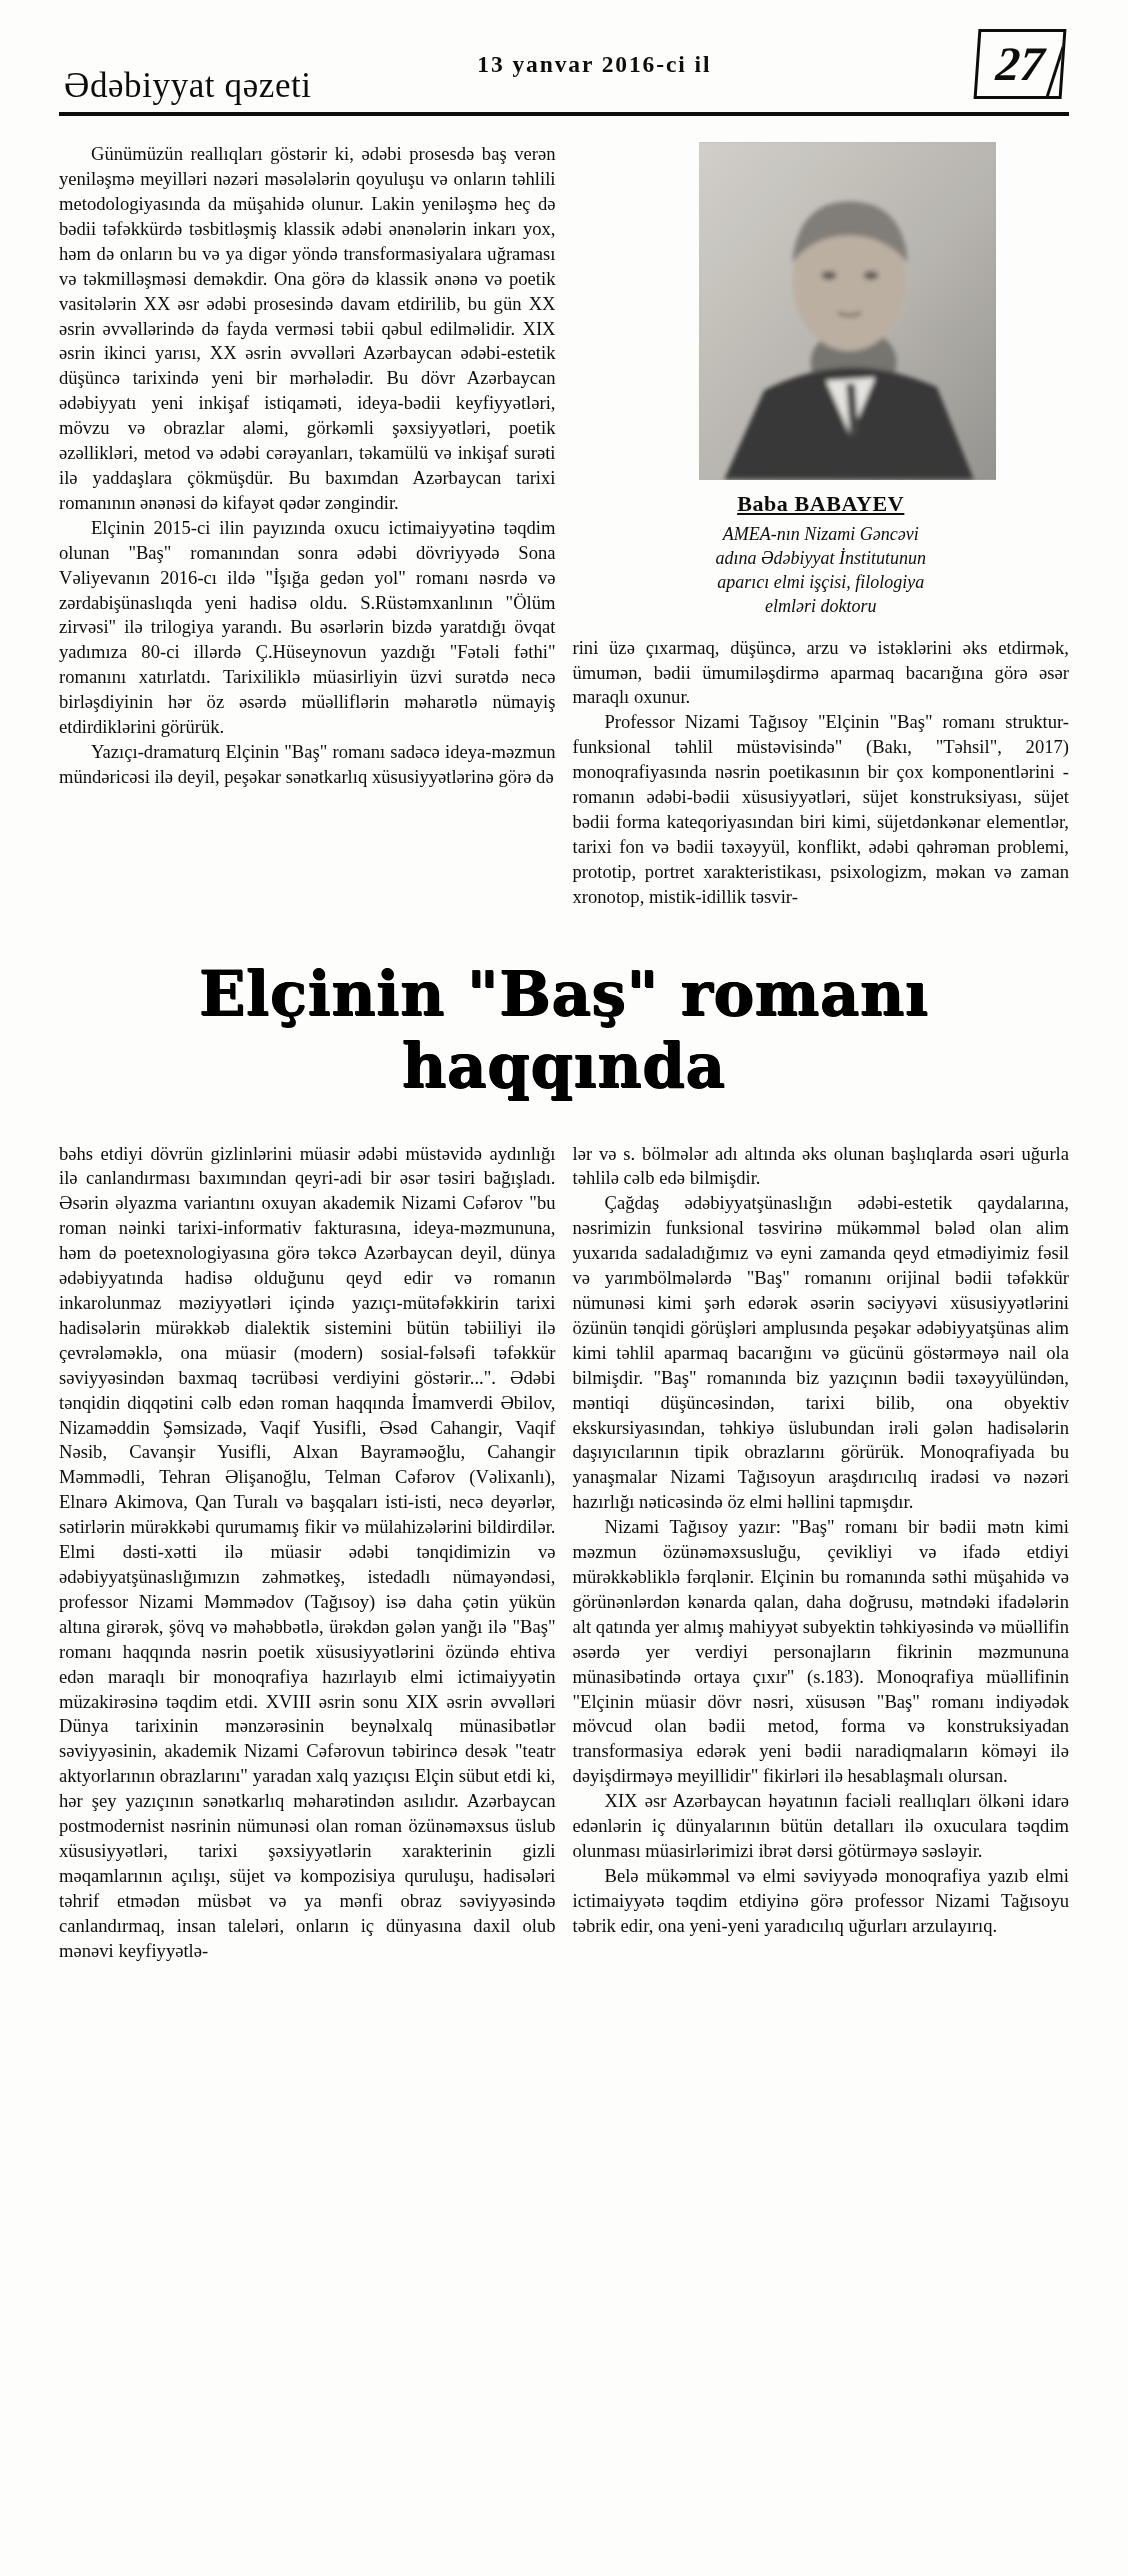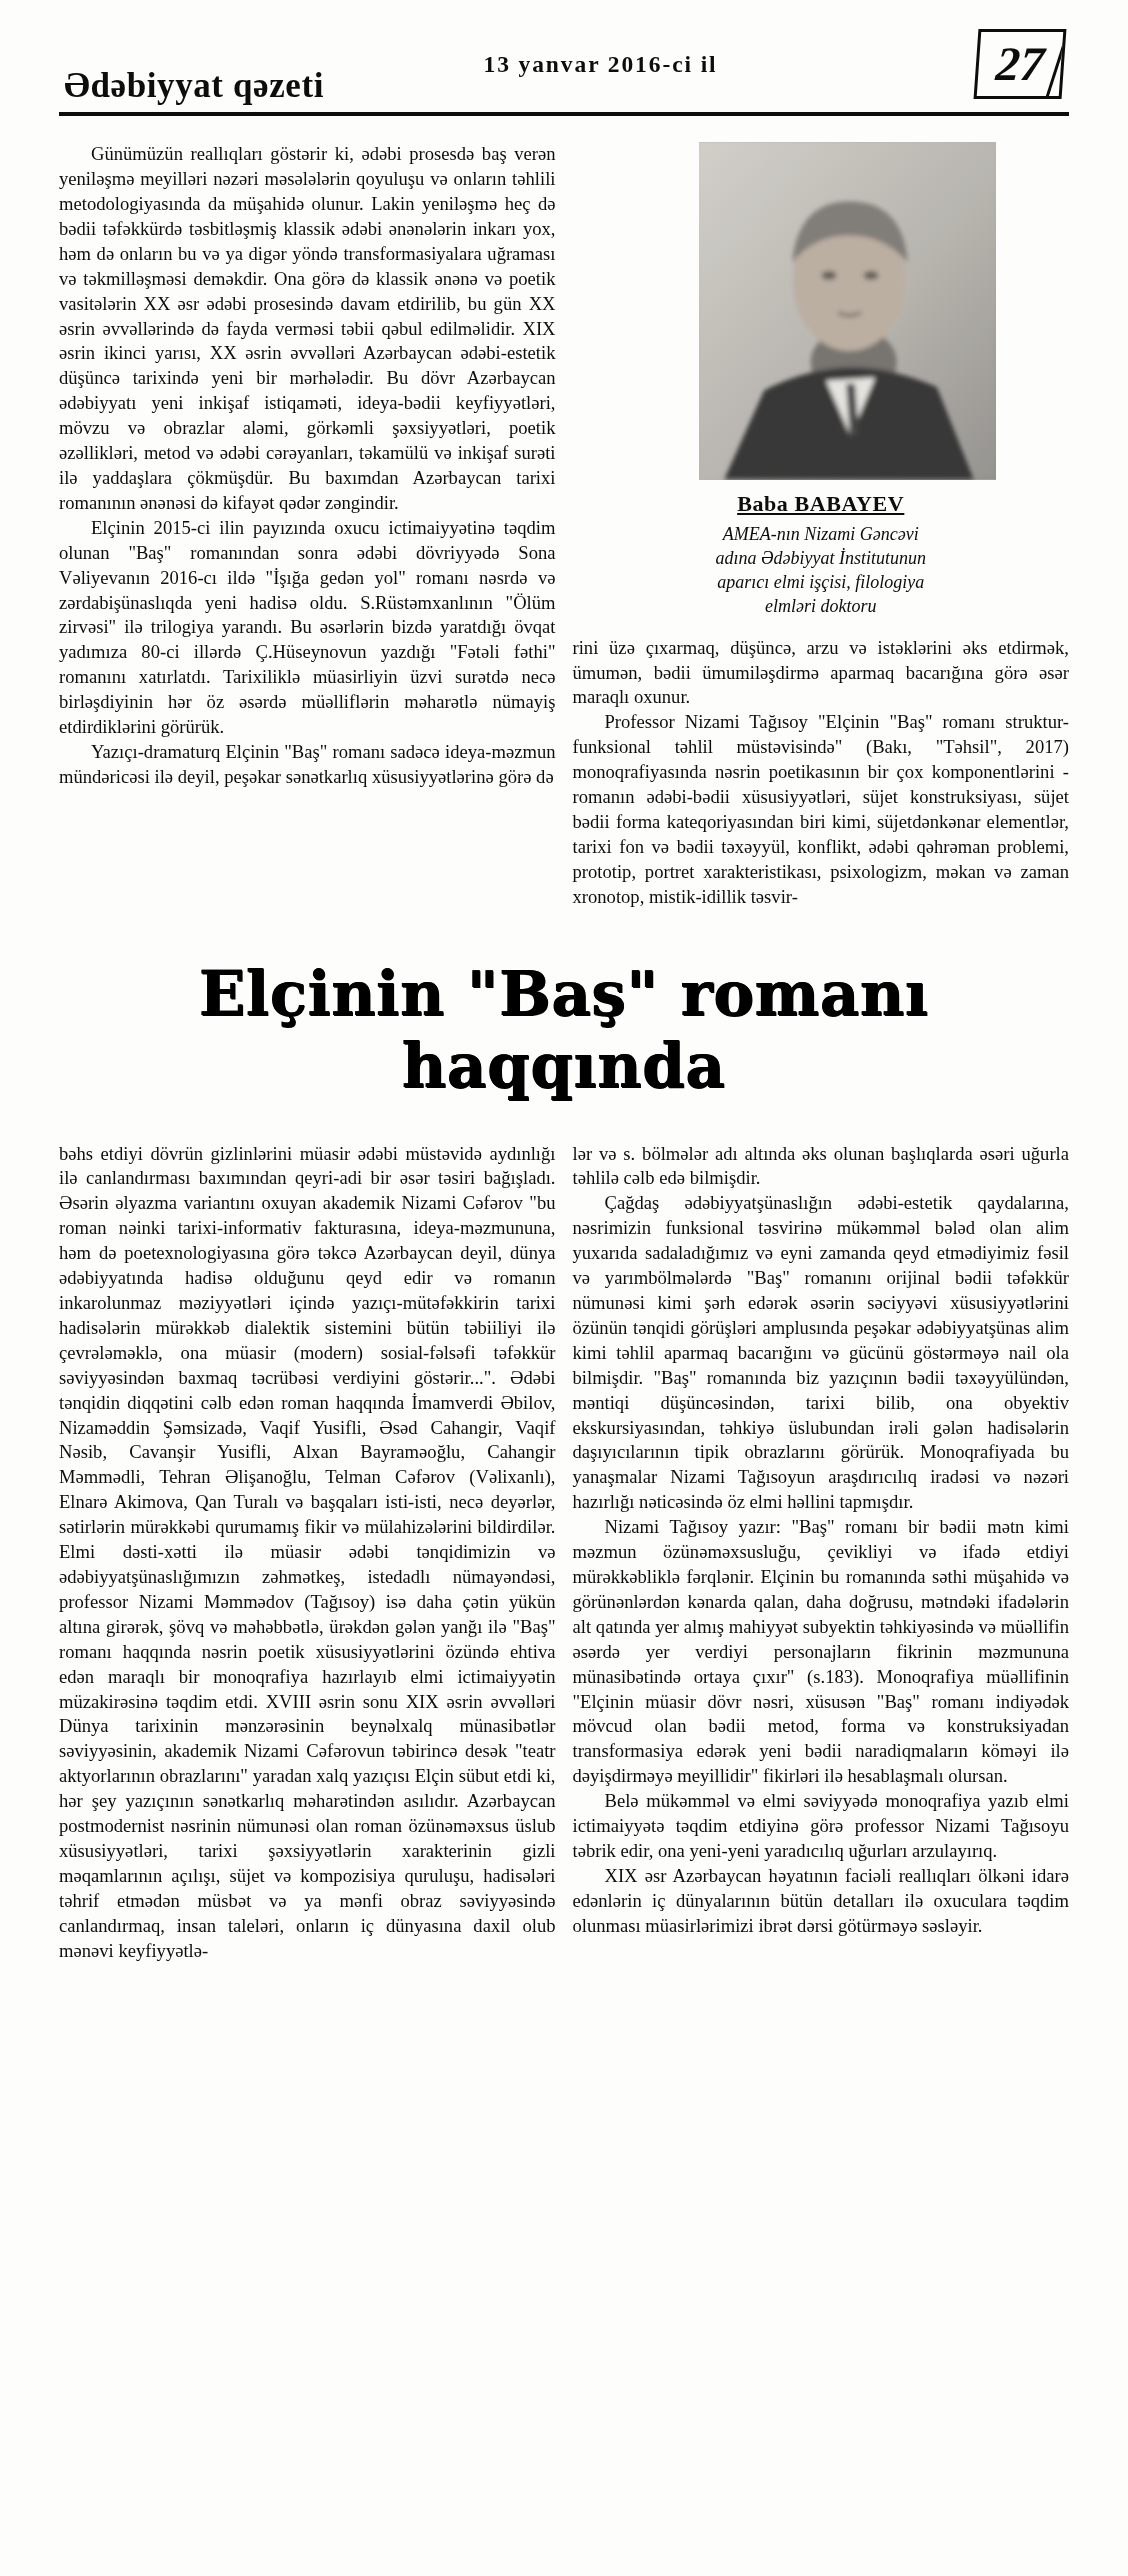--- a/index.html
+++ b/index.html
@@ -15,21 +15,21 @@
 
   
   .header {
     display: flex;
     align-items: center;
     justify-content: space-between;
     padding: 0 5px;
   }
   .masthead {
     font-size: 35px;
-    font-weight: bold;
+    font-weight: normal;
     letter-spacing: 0.6px;
     margin-top: 44px;
   }
   .issue-date {
     font-size: 23.5px;
     font-weight: bold;
     letter-spacing: 1.9px;
     margin-left: -99px;
   }
   .pagebox {
@@ -191,19 +191,19 @@
   </div>
 
   <div class="cols bottom-section bodytext">
     <div class="col">
       <p>bəhs etdiyi dövrün gizlinlərini müasir ədəbi müstəvidə aydınlığı ilə canlandırması baxımından qeyri-adi bir əsər təsiri bağışladı. Əsərin əlyazma variantını oxuyan akademik Nizami Cəfərov "bu roman nəinki tarixi-informativ fakturasına, ideya-məzmununa, həm də poetexnologiyasına görə təkcə Azərbaycan deyil, dünya ədəbiyyatında hadisə olduğunu qeyd edir və romanın inkarolunmaz məziyyətləri içində yazıçı-mütəfəkkirin tarixi hadisələrin mürəkkəb dialektik sistemini bütün təbiiliyi ilə çevrələməklə, ona müasir (modern) sosial-fəlsəfi təfəkkür səviyyəsindən baxmaq təcrübəsi verdiyini göstərir...". Ədəbi tənqidin diqqətini cəlb edən roman haqqında İmamverdi Əbilov, Nizaməddin Şəmsizadə, Vaqif Yusifli, Əsəd Cahangir, Vaqif Nəsib, Cavanşir Yusifli, Alxan Bayraməoğlu, Cahangir Məmmədli, Tehran Əlişanoğlu, Telman Cəfərov (Vəlixanlı), Elnarə Akimova, Qan Turalı və başqaları isti-isti, necə deyərlər, sətirlərin mürəkkəbi qurumamış fikir və mülahizələrini bildirdilər. Elmi dəsti-xətti ilə müasir ədəbi tənqidimizin və ədəbiyyatşünaslığımızın zəhmətkeş, istedadlı nümayəndəsi, professor Nizami Məmmədov (Tağısoy) isə daha çətin yükün altına girərək, şövq və məhəbbətlə, ürəkdən gələn yanğı ilə "Baş" romanı haqqında nəsrin poetik xüsusiyyətlərini özündə ehtiva edən maraqlı bir monoqrafiya hazırlayıb elmi ictimaiyyətin müzakirəsinə təqdim etdi. XVIII əsrin sonu XIX əsrin əvvəlləri Dünya tarixinin mənzərəsinin beynəlxalq münasibətlər səviyyəsinin, akademik Nizami Cəfərovun təbirincə desək "teatr aktyorlarının obrazlarını" yaradan xalq yazıçısı Elçin sübut etdi ki, hər şey yazıçının sənətkarlıq məharətindən asılıdır. Azərbaycan postmodernist nəsrinin nümunəsi olan roman özünəməxsus üslub xüsusiyyətləri, tarixi şəxsiyyətlərin xarakterinin gizli məqamlarının açılışı, süjet və kompozisiya quruluşu, hadisələri təhrif etmədən müsbət və ya mənfi obraz səviyyəsində canlandırmaq, insan taleləri, onların iç dünyasına daxil olub mənəvi keyfiyyətlə-</p>
     </div>
     <div class="col">
       <p>lər və s. bölmələr adı altında əks olunan başlıqlarda əsəri uğurla təhlilə cəlb edə bilmişdir.</p>
       <p class="indent">Çağdaş ədəbiyyatşünaslığın ədəbi-estetik qaydalarına, nəsrimizin funksional təsvirinə mükəmməl bələd olan alim yuxarıda sadaladığımız və eyni zamanda qeyd etmədiyimiz fəsil və yarımbölmələrdə "Baş" romanını orijinal bədii təfəkkür nümunəsi kimi şərh edərək əsərin səciyyəvi xüsusiyyətlərini özünün tənqidi görüşləri amplusında peşəkar ədəbiyyatşünas alim kimi təhlil aparmaq bacarığını və gücünü göstərməyə nail ola bilmişdir. "Baş" romanında biz yazıçının bədii təxəyyülündən, məntiqi düşüncəsindən, tarixi bilib, ona obyektiv ekskursiyasından, təhkiyə üslubundan irəli gələn hadisələrin daşıyıcılarının tipik obrazlarını görürük. Monoqrafiyada bu yanaşmalar Nizami Tağısoyun araşdırıcılıq iradəsi və nəzəri hazırlığı nəticəsində öz elmi həllini tapmışdır.</p>
       <p class="indent">Nizami Tağısoy yazır: "Baş" romanı bir bədii mətn kimi məzmun özünəməxsusluğu, çevikliyi və ifadə etdiyi mürəkkəbliklə fərqlənir. Elçinin bu romanında səthi müşahidə və görünənlərdən kənarda qalan, daha doğrusu, mətndəki ifadələrin alt qatında yer almış mahiyyət subyektin təhkiyəsində və müəllifin əsərdə yer verdiyi personajların fikrinin məzmununa münasibətində ortaya çıxır" (s.183). Monoqrafiya müəllifinin "Elçinin müasir dövr nəsri, xüsusən "Baş" romanı indiyədək mövcud olan bədii metod, forma və konstruksiyadan transformasiya edərək yeni bədii naradiqmaların köməyi ilə dəyişdirməyə meyillidir" fikirləri ilə hesablaşmalı olursan.</p>
+      <p class="indent">XIX əsr Azərbaycan həyatının faciəli reallıqları ölkəni idarə edənlərin iç dünyalarının bütün detalları ilə oxuculara təqdim olunması müasirlərimizi ibrət dərsi götürməyə səsləyir.</p>
       <p class="indent">Belə mükəmməl və elmi səviyyədə monoqrafiya yazıb elmi ictimaiyyətə təqdim etdiyinə görə professor Nizami Tağısoyu təbrik edir, ona yeni-yeni yaradıcılıq uğurları arzulayırıq.</p>
-      <p class="indent">XIX əsr Azərbaycan həyatının faciəli reallıqları ölkəni idarə edənlərin iç dünyalarının bütün detalları ilə oxuculara təqdim olunması müasirlərimizi ibrət dərsi götürməyə səsləyir.</p>
     </div>
   </div>
 
 </div>
 
 
 </body></html>

